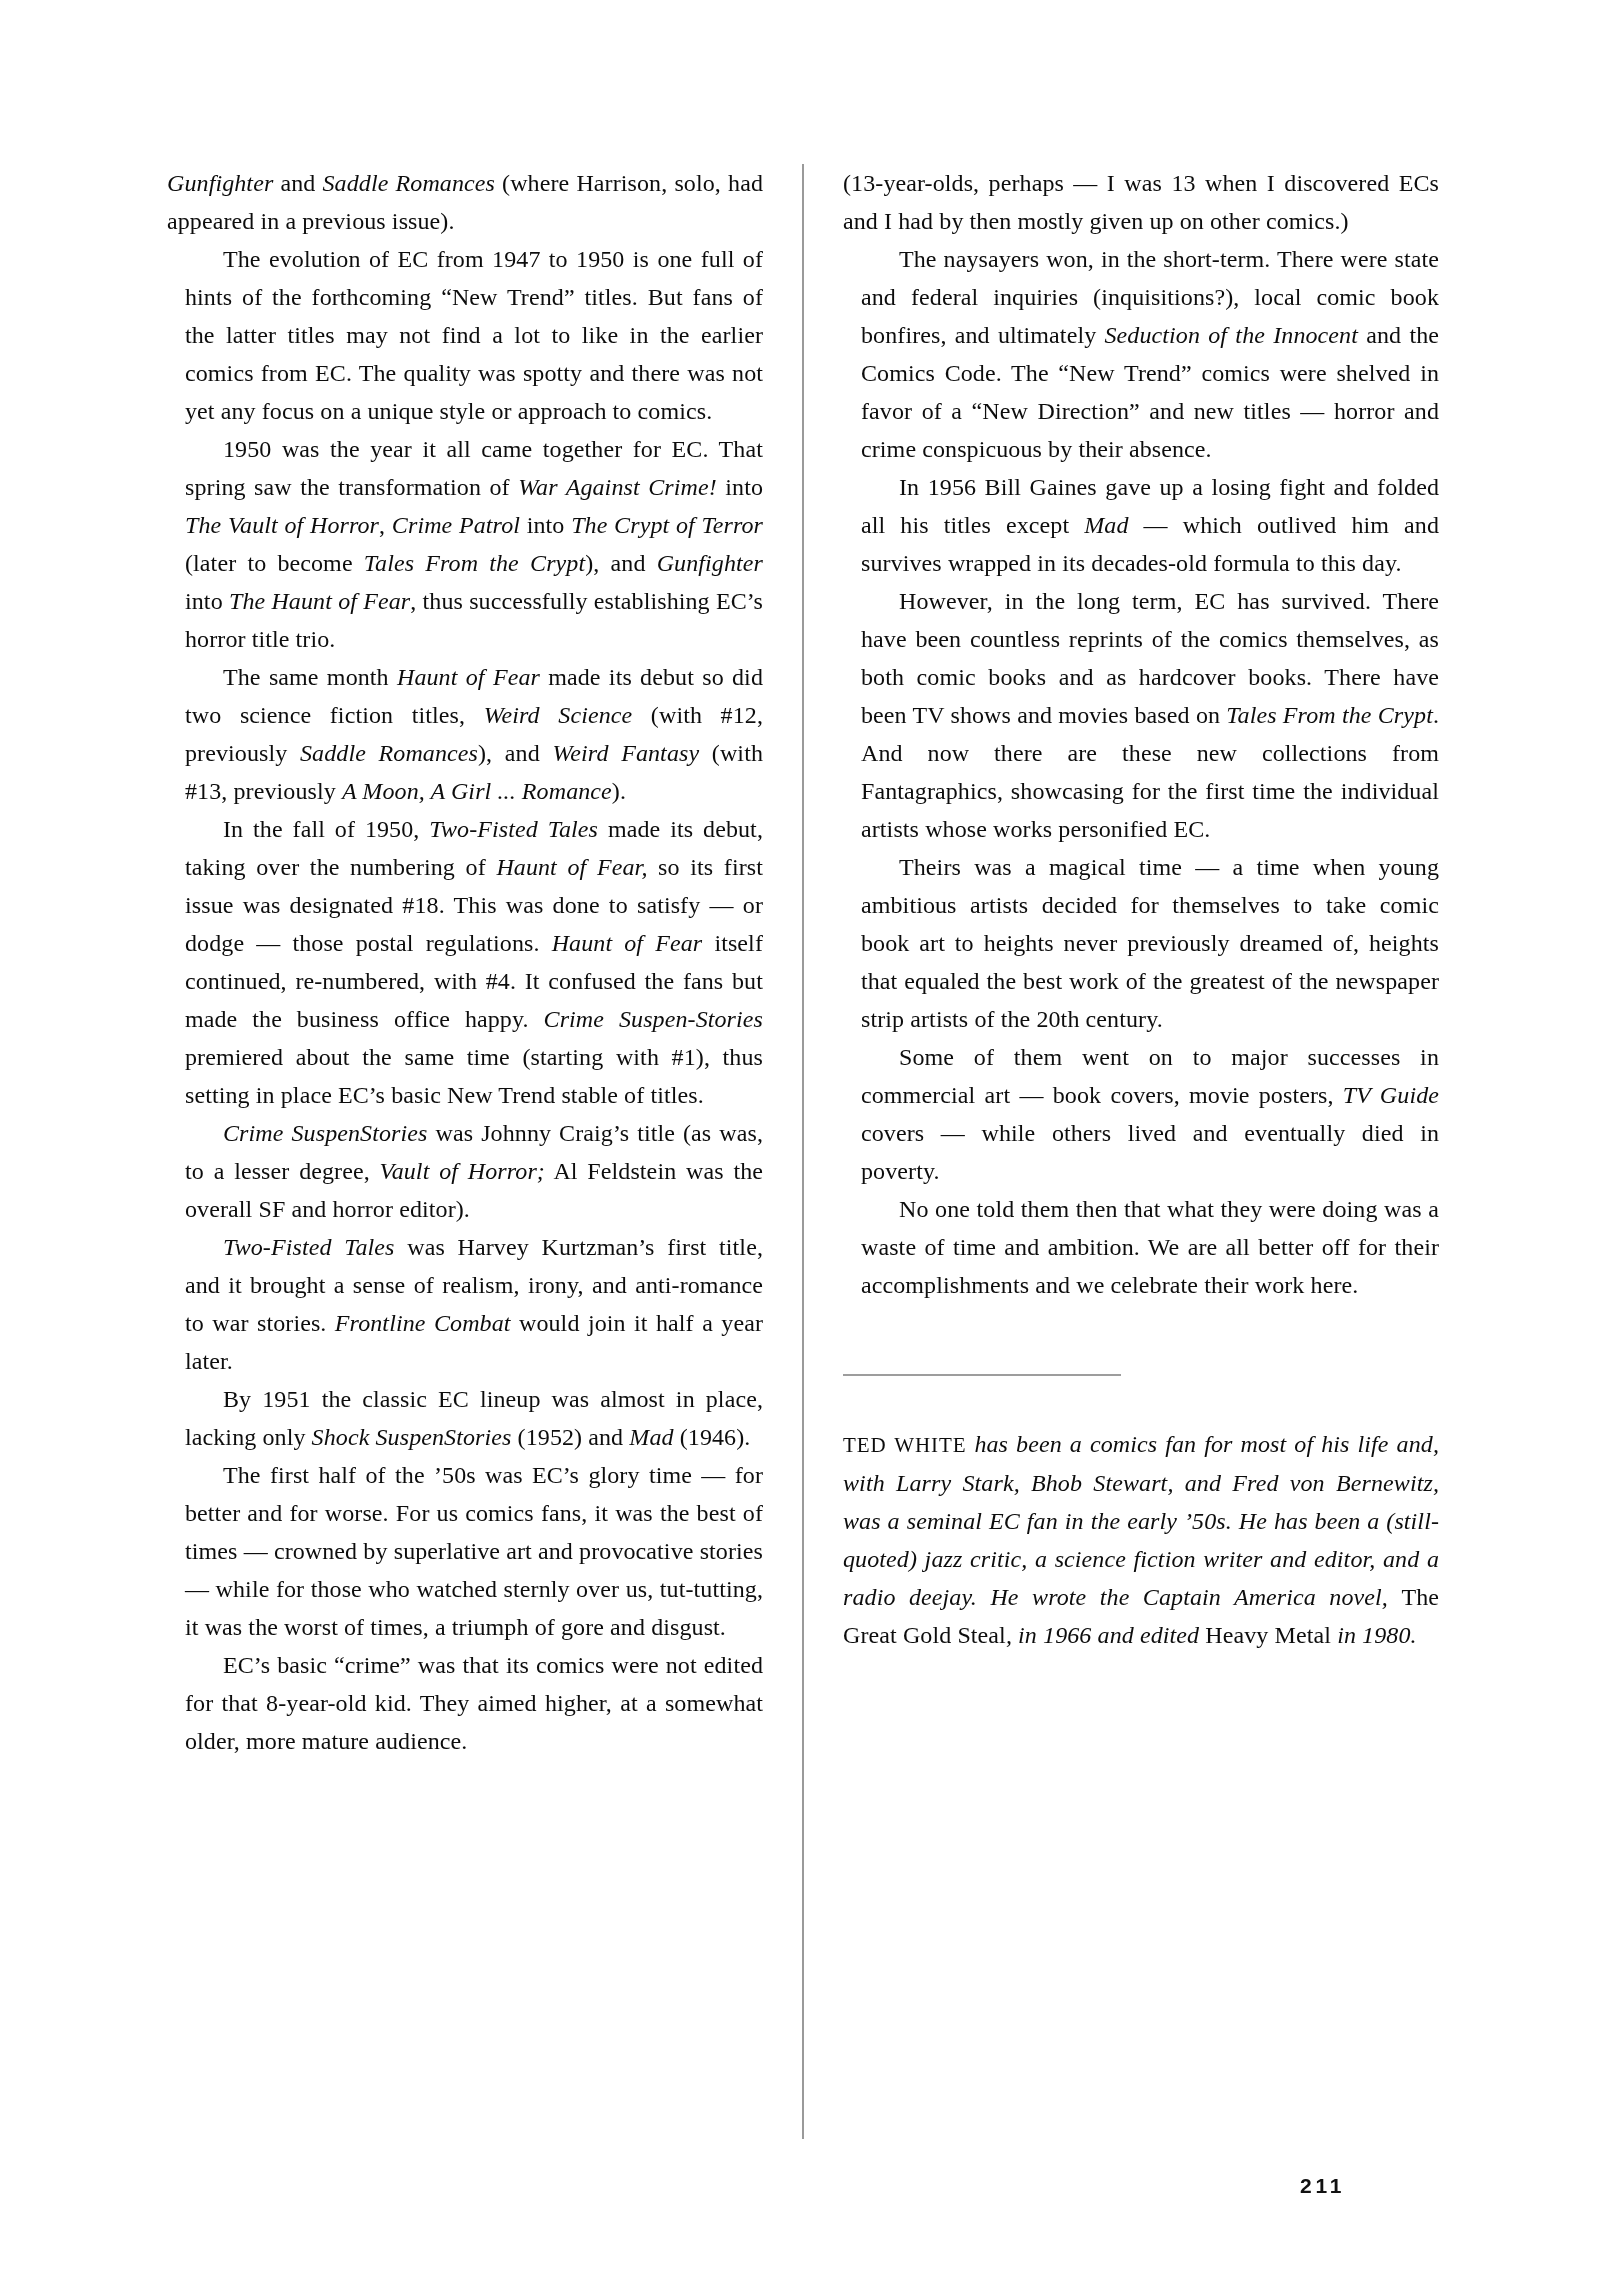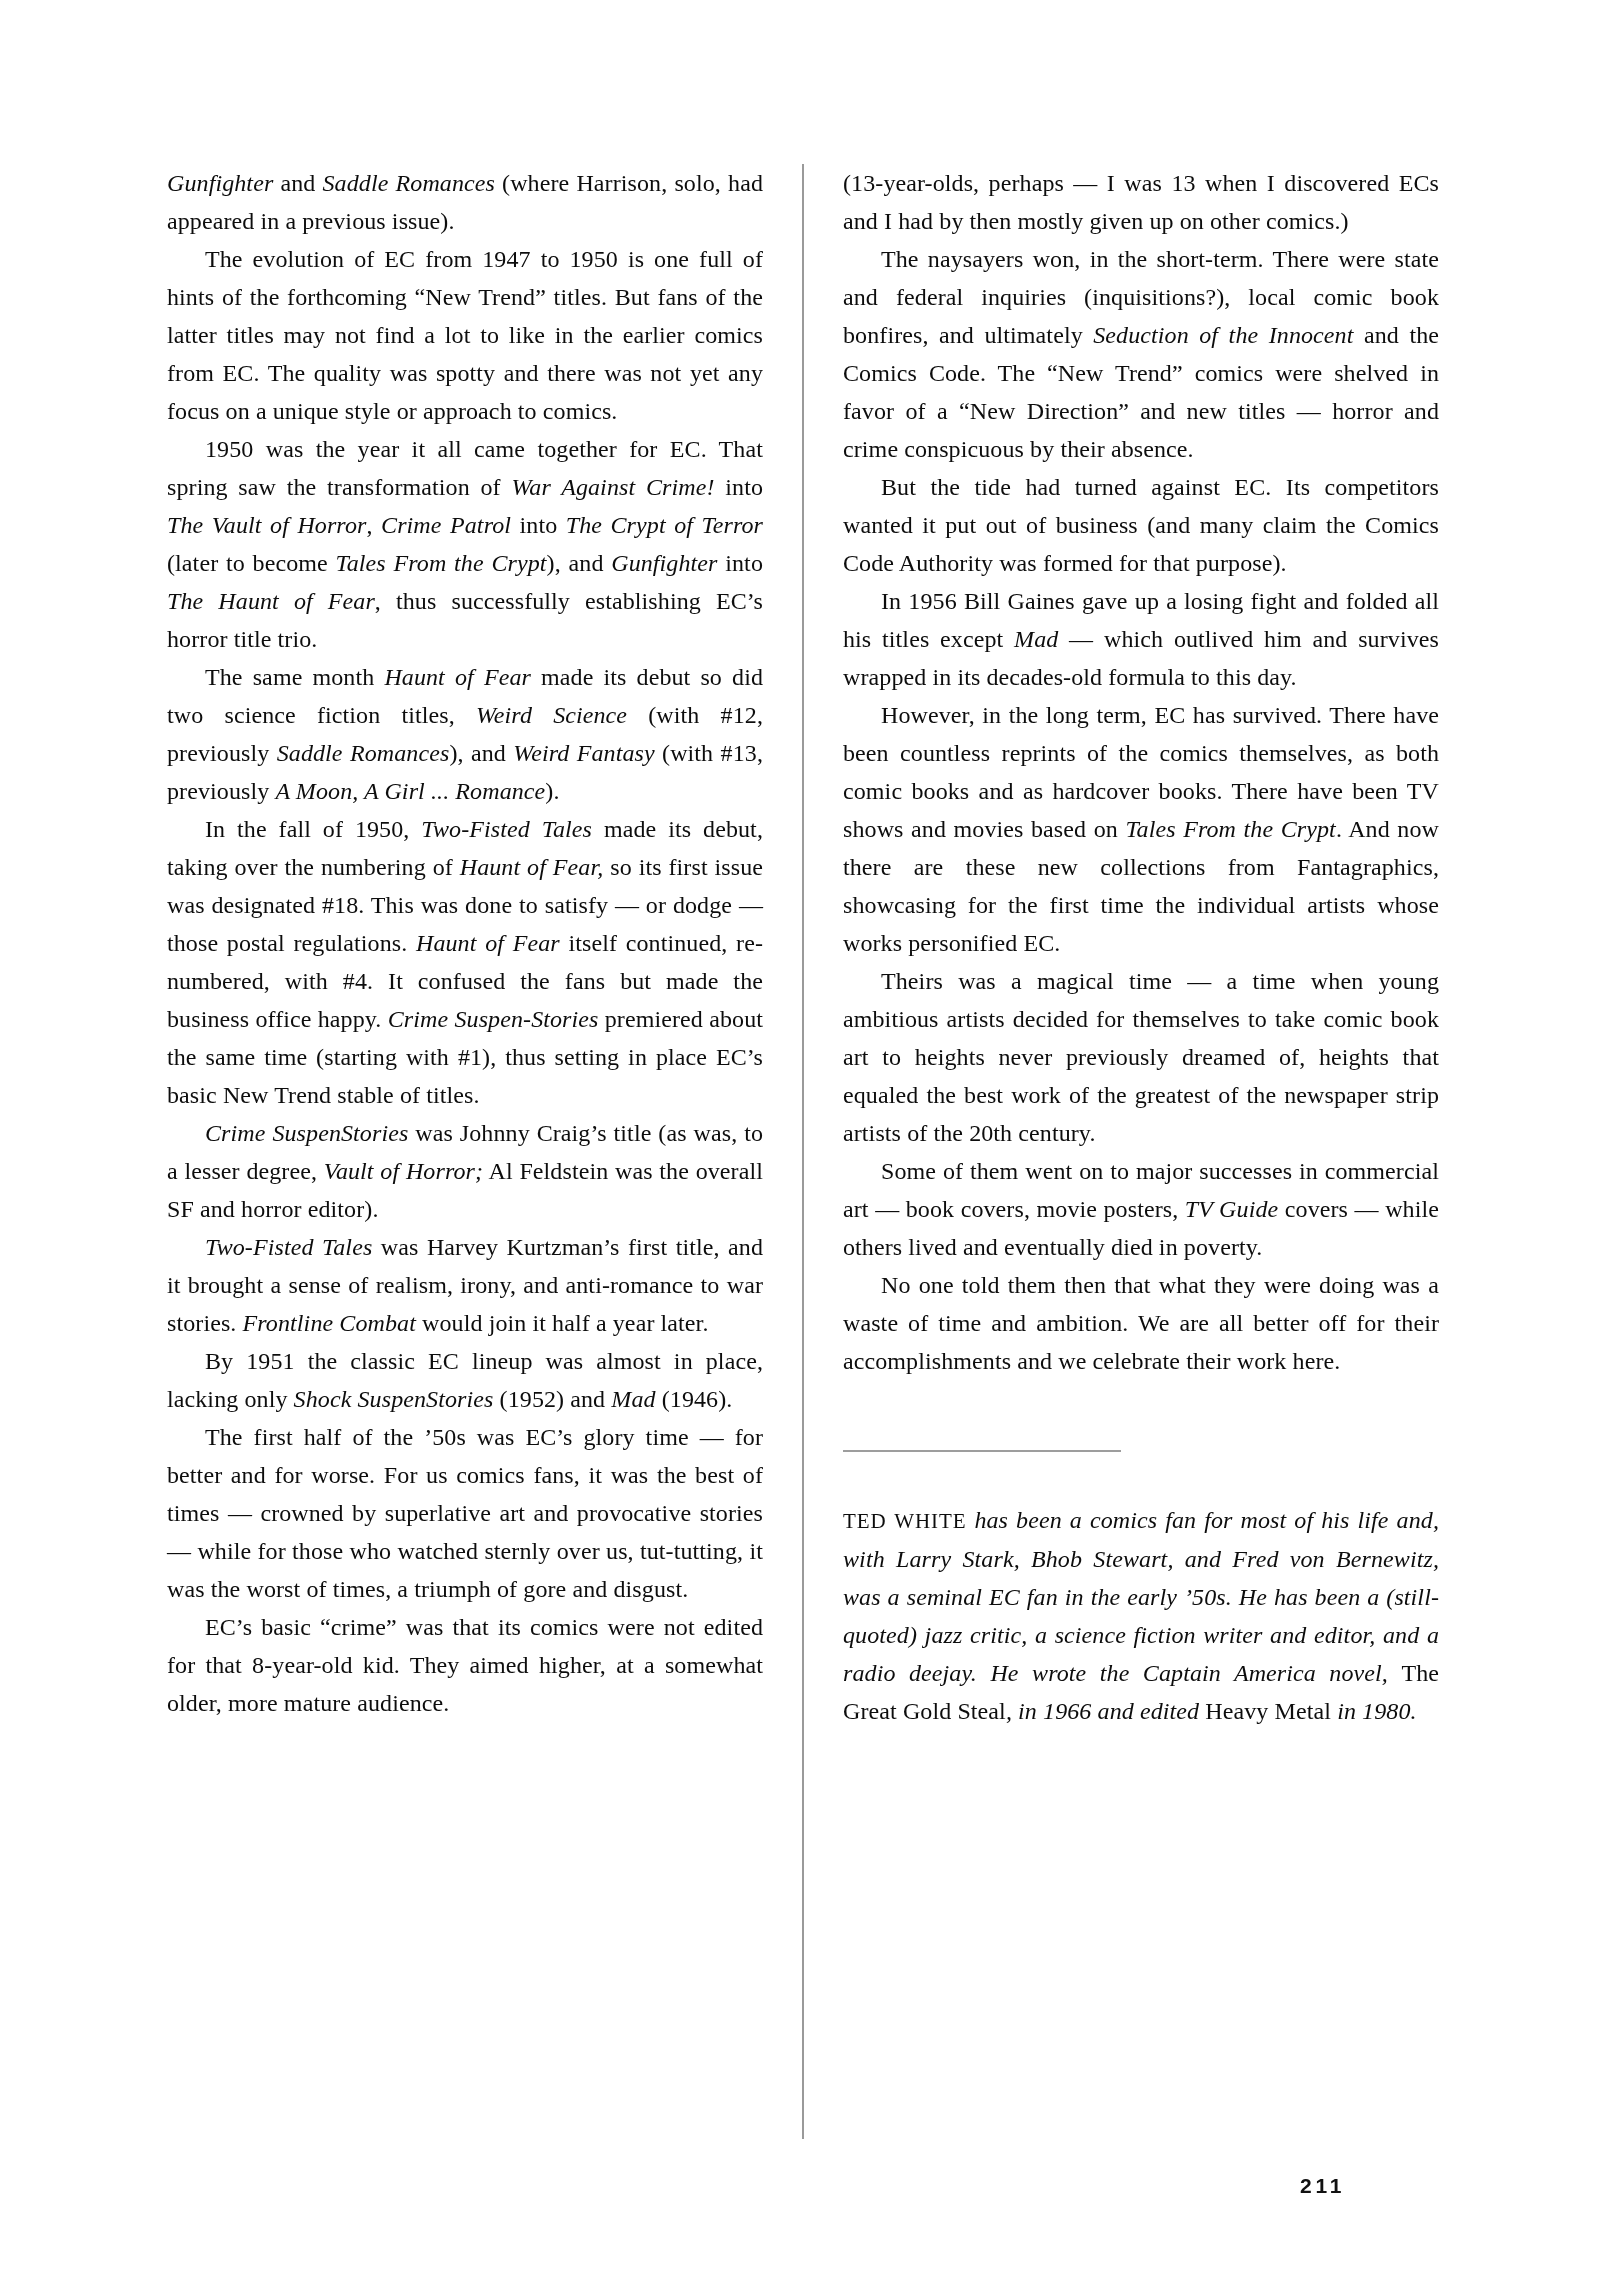--- a/index.html
+++ b/index.html
@@ -56,21 +56,21 @@
   p {
     margin: 0;
     font-size: 24px;
     line-height: 38px;
     text-align: justify;
     text-justify: inter-word;
     hyphens: none;
     letter-spacing: 0.1px;
   }
 
-  p + p { text-indent: 38px; }
+  p + p { text-indent: 38px; margin-left: 18px; }
   p.noindent { text-indent: 0; }
 
   i, em { font-style: italic; }
 
   .bio-rule {
     width: 278px;
     height: 1.7px;
     background: #9d9d9d;
     margin: 70px 0 49px 0;
   }
@@ -124,21 +124,20 @@
         <p><span class="roman">EC’s basic “crime” was that its comics were not edited for that 8-year-old kid. They aimed higher, at a somewhat older, more mature audience.</span></p>
       </div>
 
     <div class="gutter">
       <div class="divider"></div>
     </div>
 
     <div class="col" id="right-col">
         <p class="noindent"><span class="roman">(13-year-olds, perhaps — I was 13 when I discovered ECs and I had by then mostly given up on other comics.)</span></p>
         <p><span class="roman">The naysayers won, in the short-term. There were state and federal inquiries (inquisitions?), local comic book bonfires, and ultimately </span><i>Seduction of the Innocent</i><span class="roman"> and the Comics Code. The “New Trend” comics were shelved in favor of a “New Direction” and new titles — horror and crime conspicuous by their absence.</span></p>
-        <p><span class="roman">But the tide had turned against EC. Its competitors wanted it put out of business (and many claim the Comics Code Authority was formed for that purpose).</span></p>
         <p><span class="roman">In 1956 Bill Gaines gave up a losing fight and folded all his titles except </span><i>Mad</i><span class="roman"> — which outlived him and survives wrapped in its decades-old formula to this day.</span></p>
         <p><span class="roman">However, in the long term, EC has survived. There have been countless reprints of the comics themselves, as both comic books and as hardcover books. There have been TV shows and movies based on </span><i>Tales From the Crypt</i><span class="roman">. And now there are these new collections from Fantagraphics, showcasing for the first time the individual artists whose works personified EC.</span></p>
         <p><span class="roman">Theirs was a magical time — a time when young ambitious artists decided for themselves to take comic book art to heights never previously dreamed of, heights that equaled the best work of the greatest of the newspaper strip artists of the 20th century.</span></p>
         <p><span class="roman">Some of them went on to major successes in commercial art — book covers, movie posters, </span><i>TV Guide</i><span class="roman"> covers — while others lived and eventually died in poverty.</span></p>
         <p><span class="roman">No one told them then that what they were doing was a waste of time and ambition. We are all better off for their accomplishments and we celebrate their work here.</span></p>
         <div class="bio-rule"></div>
         <p class="bio noindent"><span class="smallcaps">Ted White</span><i> has been a comics fan for most of his life and, with Larry Stark, Bhob Stewart, and Fred von Bernewitz, was a seminal EC fan in the early ’50s. He has been a (still-quoted) jazz critic, a science fiction writer and editor, and a radio deejay. He wrote the </i><i>Captain America</i><i> novel, </i><span class="roman">The Great Gold Steal</span><i>, in 1966 and edited </i><span class="roman">Heavy Metal</span><i> in 1980.</i></p>
       </div>
 
   </div>

